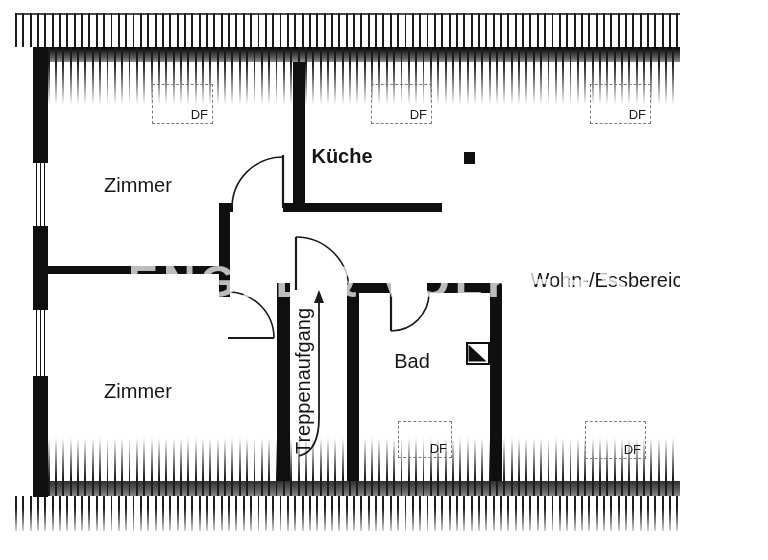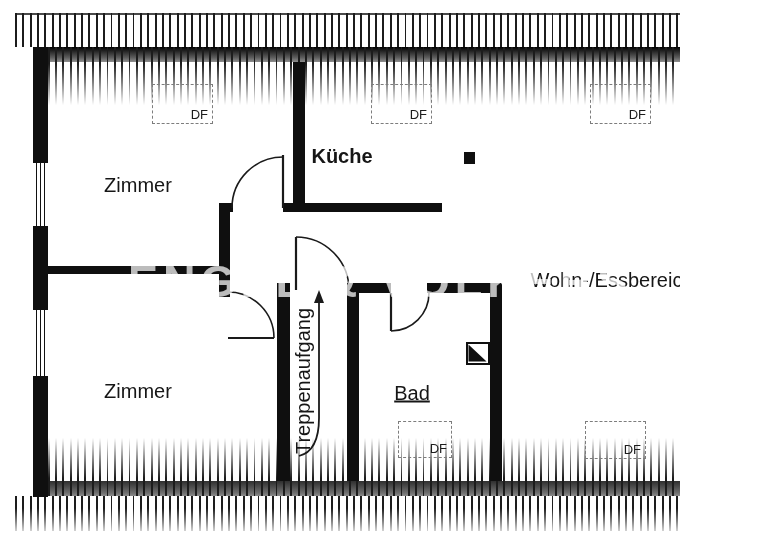--- a/index.html
+++ b/index.html
@@ -107,18 +107,18 @@
     <span class="df-label">DF</span>
   </div>
   <div class="abs df-box" style="left:585px;top:421px;width:61px;height:38px;z-index:15;">
     <span class="df-label">DF</span>
   </div>
 
   <div class="abs room-label" style="left:138px;top:185px;transform:translate(-50%,-50%);z-index:30;">Zimmer</div>
   <div class="abs room-label" style="left:342px;top:156px;transform:translate(-50%,-50%);z-index:30;font-weight:bold;">Küche</div>
   <div class="abs room-label" style="left:612px;top:280px;transform:translate(-50%,-50%);z-index:30;">Wohn-/Essbereich</div>
   <div class="abs room-label" style="left:138px;top:391px;transform:translate(-50%,-50%);z-index:30;">Zimmer</div>
-  <div class="abs room-label" style="left:412px;top:393px;transform:translate(-50%,-50%);z-index:30;text-decoration:underline;">Bad</div>
+  <div class="abs room-label" style="left:412px;top:361px;transform:translate(-50%,-50%);z-index:30;">Bad</div>
   <div class="abs room-label" style="left:303px;top:381px;transform:translate(-50%,-50%) rotate(-90deg);z-index:30;">Treppenaufgang</div>
 
   <div id="watermark" class="abs" style="left:128px;top:256px;">ENGEL &amp; VÖLKERS</div>
 
 </div>
 
 </body></html>

